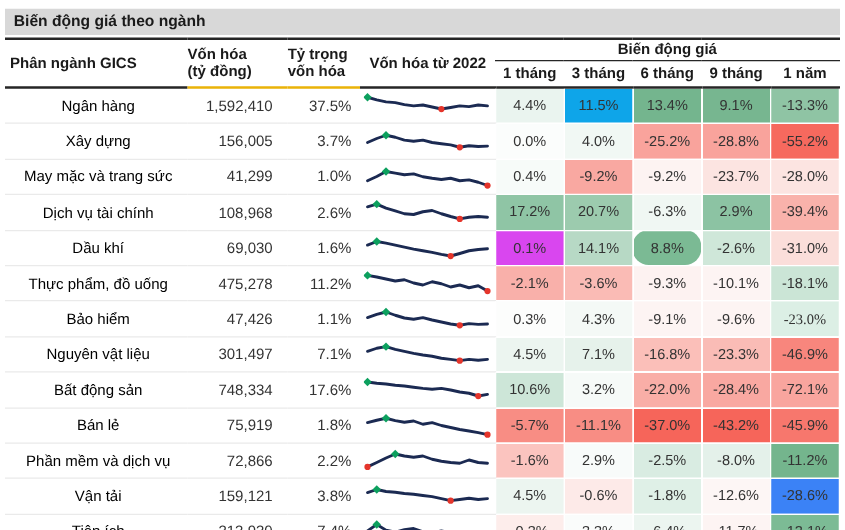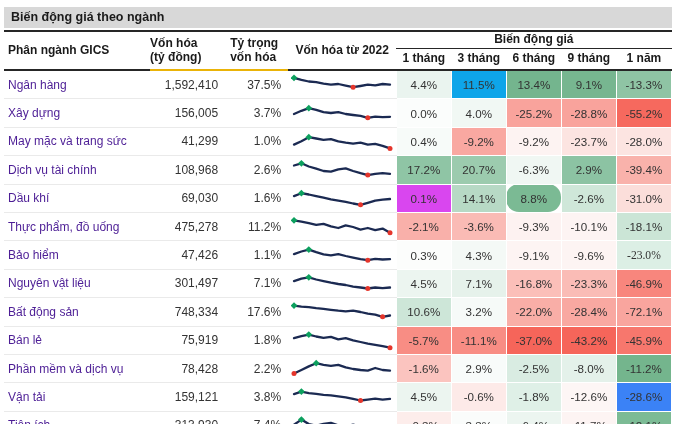--- a/index.html
+++ b/index.html
@@ -10,21 +10,21 @@
   table{border-collapse:collapse;table-layout:fixed;width:668px;margin-top:2px;}
   th,td{margin:0;overflow:hidden;white-space:nowrap;}
   thead th{font-size:12px;font-weight:bold;color:#1a1a1a;line-height:1.12;
        border-top:2px solid #262626;vertical-align:middle;padding:2px 0;}
   th.th-sector{text-align:left;padding-left:4px;border-bottom:2px solid #262626;}
   th.th-capital,th.th-weight{text-align:left;border-bottom:2px solid #eab308;}
   th.th-spark{text-align:center;border-bottom:2px solid #262626;}
   th.th-group{text-align:center;border-bottom:1.5px solid #262626;height:14px;padding:1px 0;}
   th.th-period{text-align:center;border-top:none;border-bottom:2px solid #262626;height:16px;}
   tbody td{height:25.4px;font-size:12px;border-bottom:1px solid #eaeaea;}
-  td.td-sector{text-align:left;padding-left:4px;color:#4c1d95;}
+  td.td-sector{text-align:center;padding-left:4px;color:#000000;}
   td.td-num{text-align:right;padding-right:12px;}
   td.td-weight{padding-right:7px;}
   td.td-spark{padding:0 2px;text-align:center;}
   td.td-spark svg{display:block;margin:1px auto 0 auto;}
   td.td-heat{text-align:center;font-size:11.6px;color:#333;
        border-bottom:1px solid #fff;border-left:1px solid #fff;border-right:1px solid #fff;}
 </style>
 </head>
 <body>
 
@@ -226,21 +226,21 @@
           </svg>
         </td>
         <td class="td-heat" style="background: rgb(248, 141, 132);">-5.7%</td>
         <td class="td-heat" style="background: rgb(248, 141, 132);">-11.1%</td>
         <td class="td-heat" style="background: rgb(246, 101, 90);">-37.0%</td>
         <td class="td-heat" style="background: rgb(246, 101, 90);">-43.2%</td>
         <td class="td-heat" style="background: rgb(247, 119, 109);">-45.9%</td>
       </tr>
       <tr>
         <td class="td-sector">Phần mềm và dịch vụ</td>
-        <td class="td-num">78,428</td>
+        <td class="td-num">72,866</td>
         <td class="td-num td-weight">2.2%</td>
         <td class="td-spark">
           <svg width="102" height="22">
             <polyline points="3,15.5 10.4,12 17.8,8.4 25.2,5.2 32.5,6.8 39.9,7.8 47.3,6.8 54.7,9.4 62.1,11 69.5,12 76.8,12.6 84.2,10 91.6,12 99,12.6" fill="none" stroke="#1b2a52" stroke-width="2.3" stroke-linejoin="round" stroke-linecap="round"></polyline>
             <rect x="22.8" y="2.8000000000000003" width="4.8" height="4.8" transform="rotate(45 25.2 5.2)" fill="#0ca05e"></rect>
             <circle cx="3" cy="15.5" r="2.5" fill="#e5352b"></circle>
           </svg>
         </td>
         <td class="td-heat" style="background: rgb(251, 196, 191);">-1.6%</td>
         <td class="td-heat" style="background: rgb(248, 251, 250);">2.9%</td>

